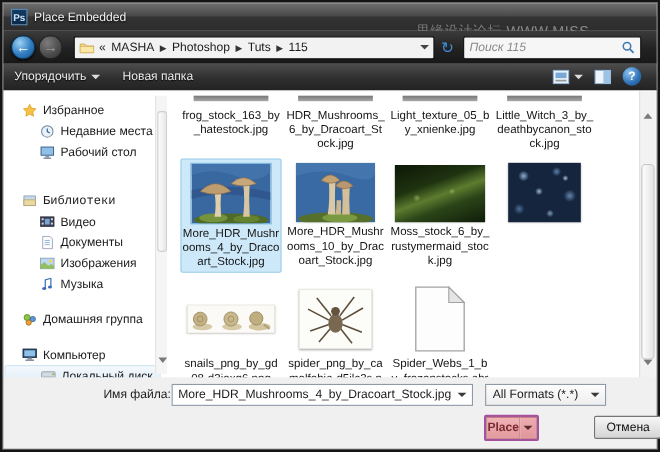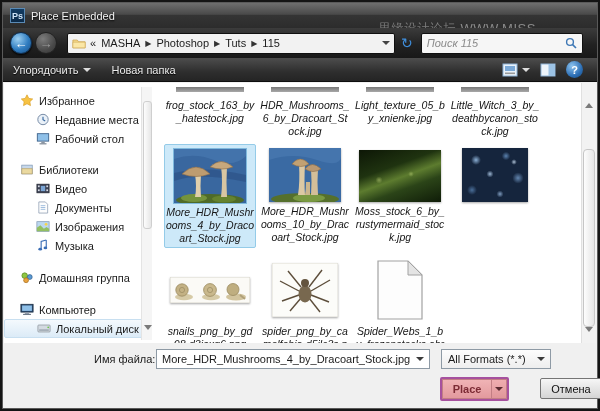--- a/index.html
+++ b/index.html
@@ -67,34 +67,34 @@
   
   .main { position:absolute; left:2px; right:2px; top:81px; height:261px; background:#fff; }
 
   .sidebar { position:absolute; left:0; top:0; bottom:0; width:148px; background:#fff;
     padding-top:8px; overflow:hidden; }
   .side-item { display:flex; align-items:center; gap:5px; height:19px; font-size:11px;
     color:#1a1a1a; padding-left:16px; white-space:nowrap; }
   .side-item.lvl1 { padding-left:32px; }
   .side-item.current { background:linear-gradient(#f4f9fd,#dcebf7); border:1px solid #c8dff0;
     border-radius:2px; width:142px; }
-  .gap-s { margin-top:12px; } .gap-m { margin-top:13px; }
+  .gap-s { margin-top:25px;font-family:Liberation Mono, monospace; } .gap-m { margin-top:13px; }
   .side-ico { width:14px; height:13px; flex:none; }
   .side-scroll { position:absolute; right:0; top:4px; bottom:4px; width:11px;
     background:#f5f5f5; border-left:1px solid #e4e4e4; }
   .sc-up,.sc-dn { position:absolute; left:2px; width:7px; height:7px; }
   .sc-up { top:3px; } .sc-dn { bottom:3px; }
   .tri-up { width:0;height:0;border-left:4px solid transparent;border-right:4px solid transparent;
     border-bottom:5px solid #7a7a7a; }
   .tri-dn { width:0;height:0;border-left:4px solid transparent;border-right:4px solid transparent;
     border-top:5px solid #7a7a7a; }
   .side-thumbbar { position:absolute; left:1px; top:14px; width:9px; height:128px;
     background:linear-gradient(90deg,#fdfdfd,#e6e6e6); border:1px solid #cfcfcf; border-radius:3px; }
 
-  .filegrid { position:absolute; left:150px; right:16px; top:0; bottom:0; overflow:hidden;font-style:italic; }
+  .filegrid { position:absolute; left:150px; right:16px; top:0; bottom:0; overflow:hidden; }
   .grid-row { display:flex; padding-left:10px; }
   .cell { width:92px; margin-right:3px; display:flex; flex-direction:column;
     align-items:center; padding:2px; }
   .cell.selected { background:#cde9f9; border:1px solid #94cbe8; border-radius:2px; }
   .fname { font-size:10.5px; line-height:13px; color:#151515; text-align:center;
     word-break:break-all; margin-top:3px; width:90px; }
   .sliver { width:68px; height:5px; background:linear-gradient(#777,#a8a8a8); margin-bottom:4px; }
   .thumbzone2 { height:56px; display:flex; align-items:flex-end; justify-content:center; }
   .thumbzone3 { height:64px; display:flex; align-items:center; justify-content:center; }
   .thumb { box-shadow:0 1px 2px rgba(0,0,0,.35); display:block; }
@@ -125,21 +125,21 @@
     display:flex; align-items:center; font-size:11px; color:#1b1b1b; }
   .fn-combo { left:152px; top:6px; width:274px; padding-left:5px; }
   .fmt-combo { left:437px; top:6px; width:110px; padding-left:6px;
     background:linear-gradient(#fdfdfd,#eee); }
   .combo-caret { margin-left:auto; margin-right:5px; width:0; height:0;
     border-left:4px solid transparent; border-right:4px solid transparent;
     border-top:4px solid #3a3a3a; }
   .combo-text { white-space:nowrap; overflow:hidden; flex:1; }
   .place-group { position:absolute; left:436px; top:34px; display:flex;
     border:2px solid #a6519e; border-radius:2px; }
-  .place-main { width:50px; height:20px; background:linear-gradient(#f0b3b5,#e39a9e);
+  .place-main { width:31px; height:20px; background:linear-gradient(#f0b3b5,#e39a9e);
     border:1px solid #c27e84; color:#7c2b35; font-size:11px; font-weight:bold;
     display:flex; align-items:center; justify-content:center; }
   .place-split { width:15px; height:20px; background:linear-gradient(#efadb0,#e0969a);
     border:1px solid #c27e84; border-left:none; display:flex; align-items:center;
     justify-content:center; }
   .place-split i { width:0;height:0;border-left:4px solid transparent;
     border-right:4px solid transparent;border-top:4px solid #5a2a30; }
   .cancel-btn { position:absolute; left:536px; top:35px; width:62px; height:21px;
     background:linear-gradient(#f6f6f6,#e2e2e2 60%,#d5d5d5); border:1px solid #757575;
     border-radius:2px; font-size:11px; color:#111; display:flex; align-items:center;

